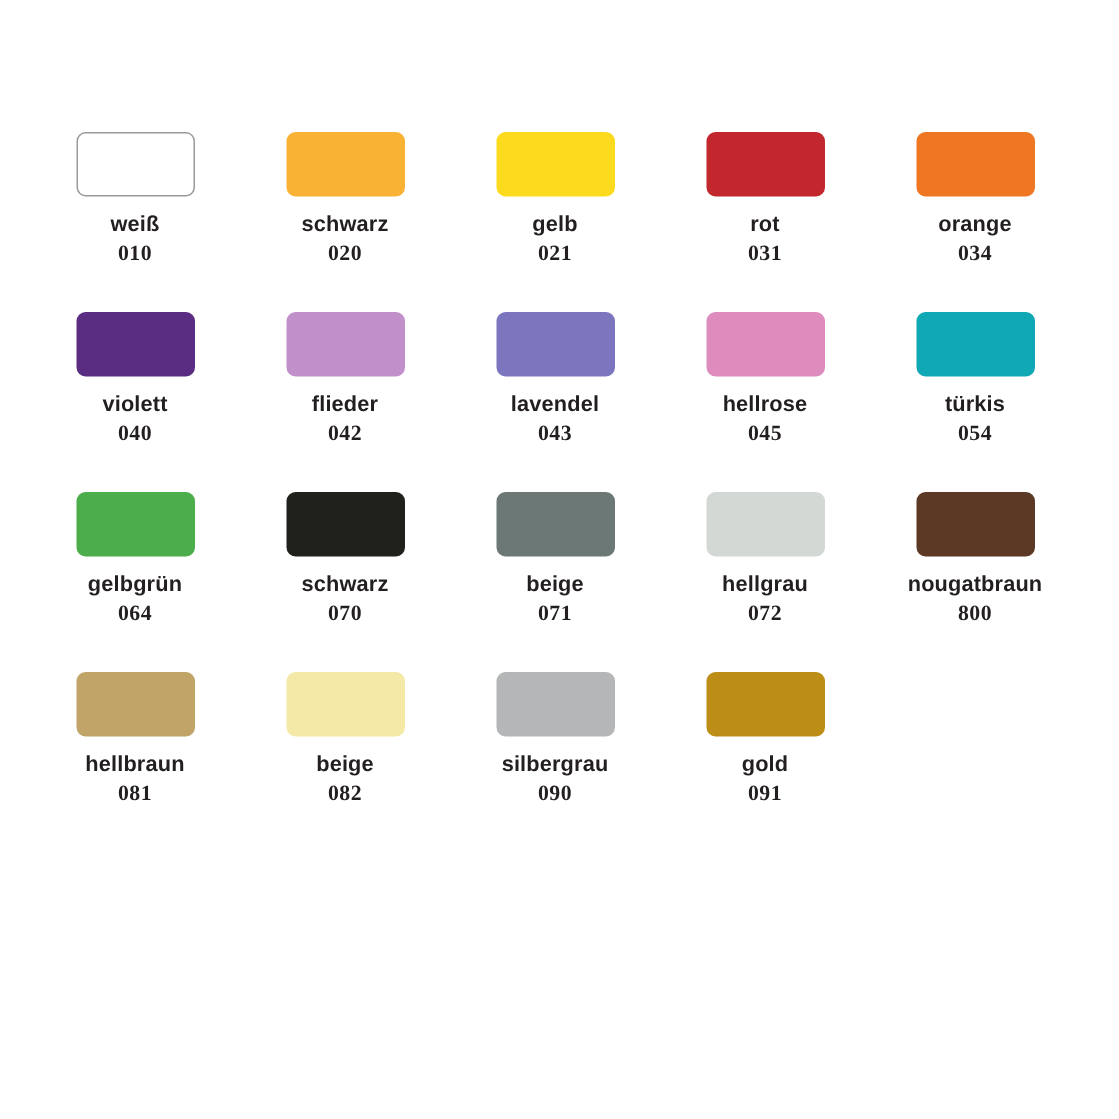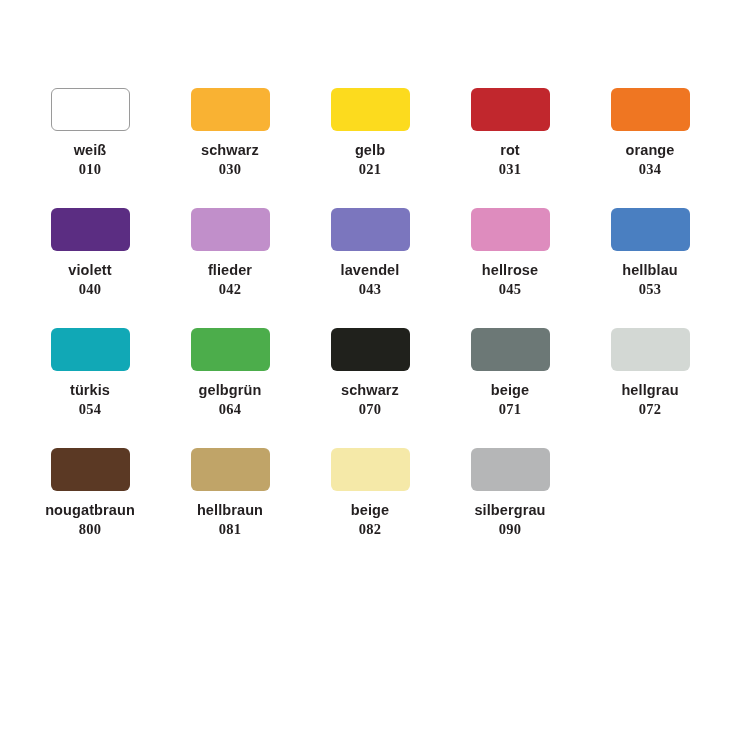--- a/index.html
+++ b/index.html
@@ -68,21 +68,21 @@
 <div id="swatch-board">
   <div class="swatch-grid">
       <div class="swatch-cell">
         <div class="swatch-chip bordered" style="background-color: rgb(255, 255, 255);"></div>
         <div class="swatch-label">weiß</div>
         <div class="swatch-code">010</div>
       </div>
       <div class="swatch-cell">
         <div class="swatch-chip" style="background-color: rgb(249, 178, 51);"></div>
         <div class="swatch-label">schwarz</div>
-        <div class="swatch-code">030</div>
+        <div class="swatch-code">020</div>
       </div>
       <div class="swatch-cell">
         <div class="swatch-chip" style="background-color: rgb(252, 219, 30);"></div>
         <div class="swatch-label">gelb</div>
         <div class="swatch-code">021</div>
       </div>
       <div class="swatch-cell">
         <div class="swatch-chip" style="background-color: rgb(193, 39, 45);"></div>
         <div class="swatch-label">rot</div>
         <div class="swatch-code">031</div>
@@ -104,25 +104,20 @@
       </div>
       <div class="swatch-cell">
         <div class="swatch-chip" style="background-color: rgb(123, 118, 190);"></div>
         <div class="swatch-label">lavendel</div>
         <div class="swatch-code">043</div>
       </div>
       <div class="swatch-cell">
         <div class="swatch-chip" style="background-color: rgb(222, 140, 190);"></div>
         <div class="swatch-label">hellrose</div>
         <div class="swatch-code">045</div>
-      </div>
-      <div class="swatch-cell">
-        <div class="swatch-chip" style="background-color: rgb(74, 127, 193);"></div>
-        <div class="swatch-label">hellblau</div>
-        <div class="swatch-code">053</div>
       </div>
       <div class="swatch-cell">
         <div class="swatch-chip" style="background-color: rgb(17, 168, 182);"></div>
         <div class="swatch-label">türkis</div>
         <div class="swatch-code">054</div>
       </div>
       <div class="swatch-cell">
         <div class="swatch-chip" style="background-color: rgb(76, 173, 75);"></div>
         <div class="swatch-label">gelbgrün</div>
         <div class="swatch-code">064</div>
@@ -155,14 +150,19 @@
       <div class="swatch-cell">
         <div class="swatch-chip" style="background-color: rgb(245, 233, 168);"></div>
         <div class="swatch-label">beige</div>
         <div class="swatch-code">082</div>
       </div>
       <div class="swatch-cell">
         <div class="swatch-chip" style="background-color: rgb(181, 182, 183);"></div>
         <div class="swatch-label">silbergrau</div>
         <div class="swatch-code">090</div>
       </div>
+      <div class="swatch-cell">
+        <div class="swatch-chip" style="background-color: rgb(188, 142, 22);"></div>
+        <div class="swatch-label">gold</div>
+        <div class="swatch-code">091</div>
+      </div>
     </div>
 </div>
 
 </body></html>

